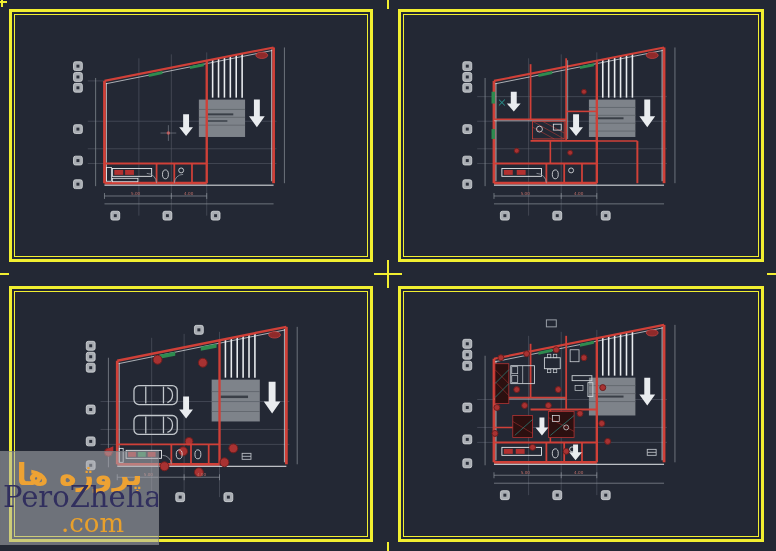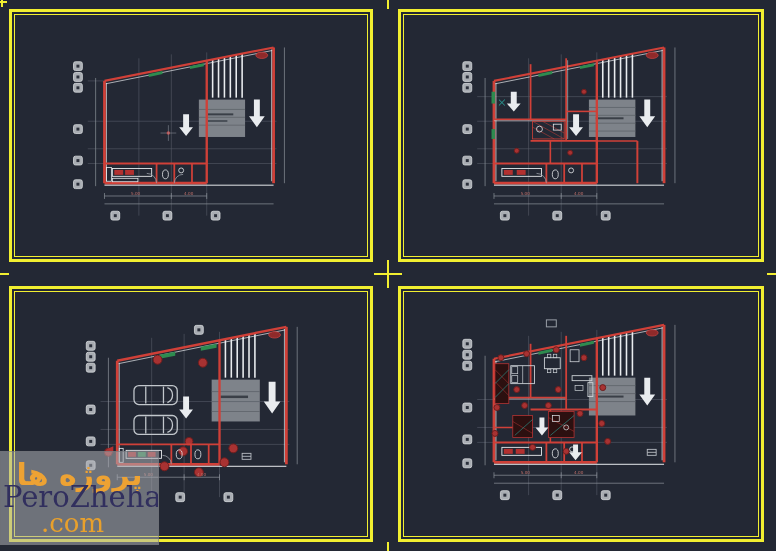--- a/index.html
+++ b/index.html
@@ -13,21 +13,21 @@
   #sheet-bl{left:9px;top:286px;width:364px;height:256px;}
   #sheet-br{left:398px;top:286px;width:366px;height:256px;}
   .marks{position:absolute;left:0;top:0;width:776px;height:551px;pointer-events:none;z-index:4;}
   .watermark{position:absolute;left:0px;top:451px;width:157px;height:92px;z-index:6;
              background:rgba(173,175,180,0.55);border:1px solid rgba(110,112,118,0.5);
              overflow:hidden;}
   .wm-farsi{color:#eda233;font-weight:bold;font-size:30px;line-height:30px;text-align:center;
             margin-top:8px;direction:rtl;font-family:"DejaVu Sans",sans-serif;}
   .wm-latin{color:#312f5e;font-size:29px;line-height:26px;text-align:right;margin-top:-6px;
             margin-left:2px;font-family:"DejaVu Serif","Liberation Serif",serif;}
-  .wm-tld{color:#e8a02c;font-size:26px;line-height:26px;margin-left:40px;margin-top:0px;
+  .wm-tld{color:#e8a02c;font-size:26px;line-height:26px;margin-left:60px;margin-top:0px;
           font-family:"DejaVu Serif","Liberation Serif",serif;}
   
   .wall{stroke:#d04038;fill:none;}
   .wht{stroke:#e9ecef;fill:none;}
   .gry{stroke:#9aa0a8;fill:none;}
   .cst{stroke:#565c68;fill:none;stroke-width:0.6;}
   .dim{stroke:#8e949c;fill:none;stroke-width:0.7;}
   .grn{fill:#2e8b4f;}
   .dot{fill:#a83232;stroke:#6e1d1d;stroke-width:1;}
   .bub{fill:#a9adb3;stroke:#d8dbde;stroke-width:0.8;}

